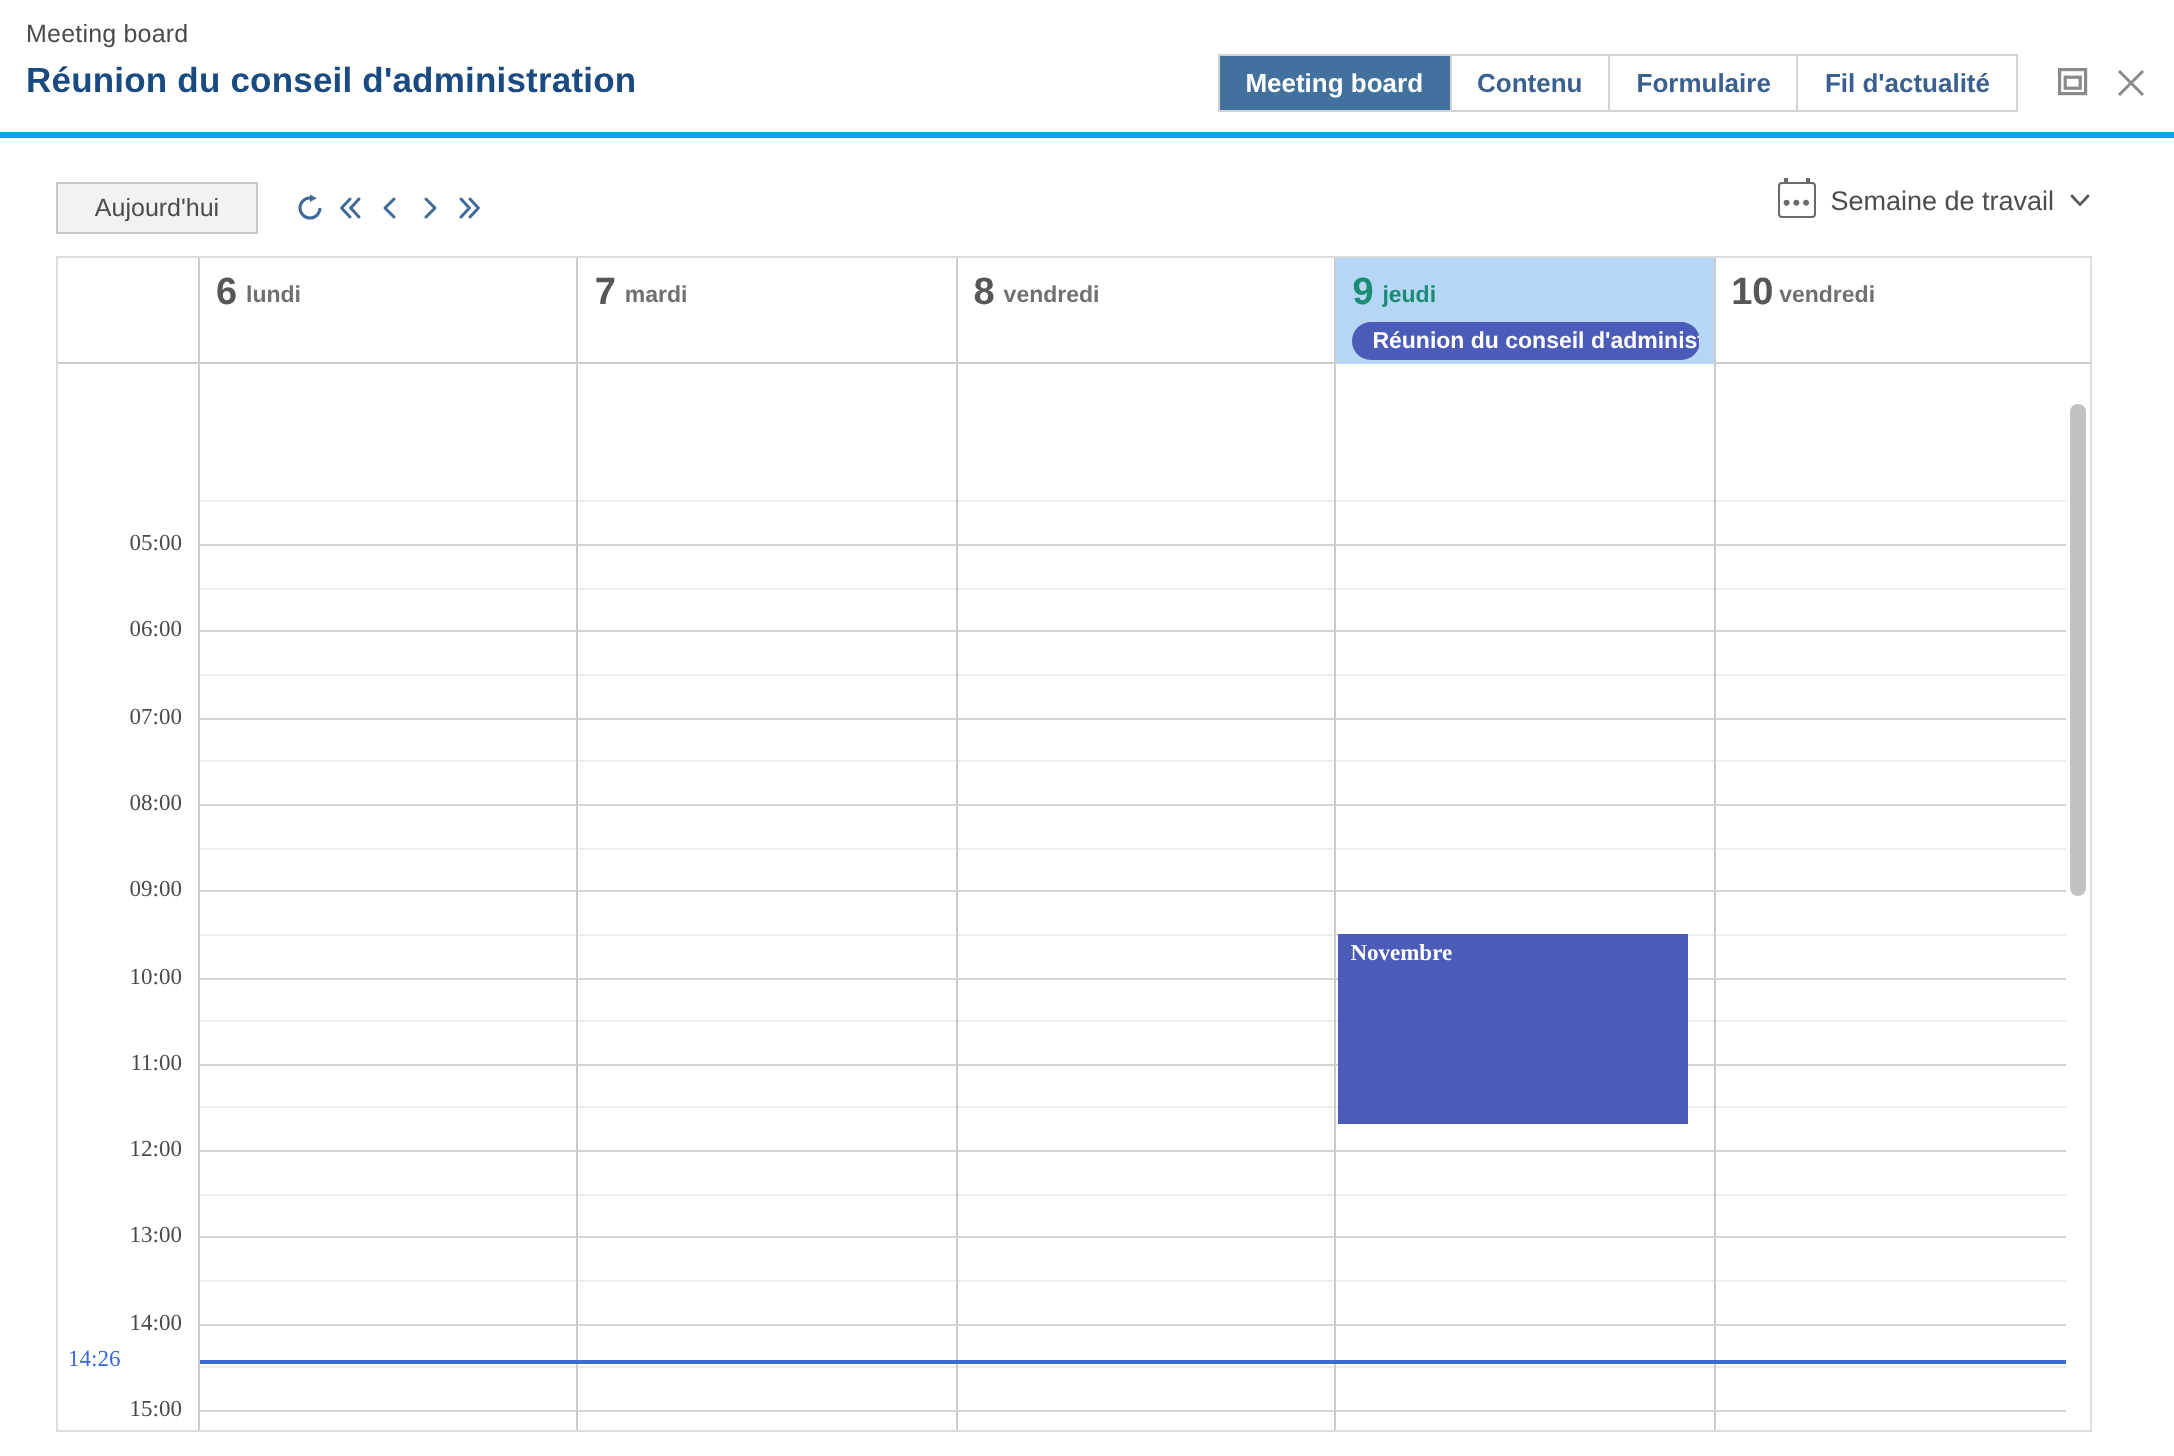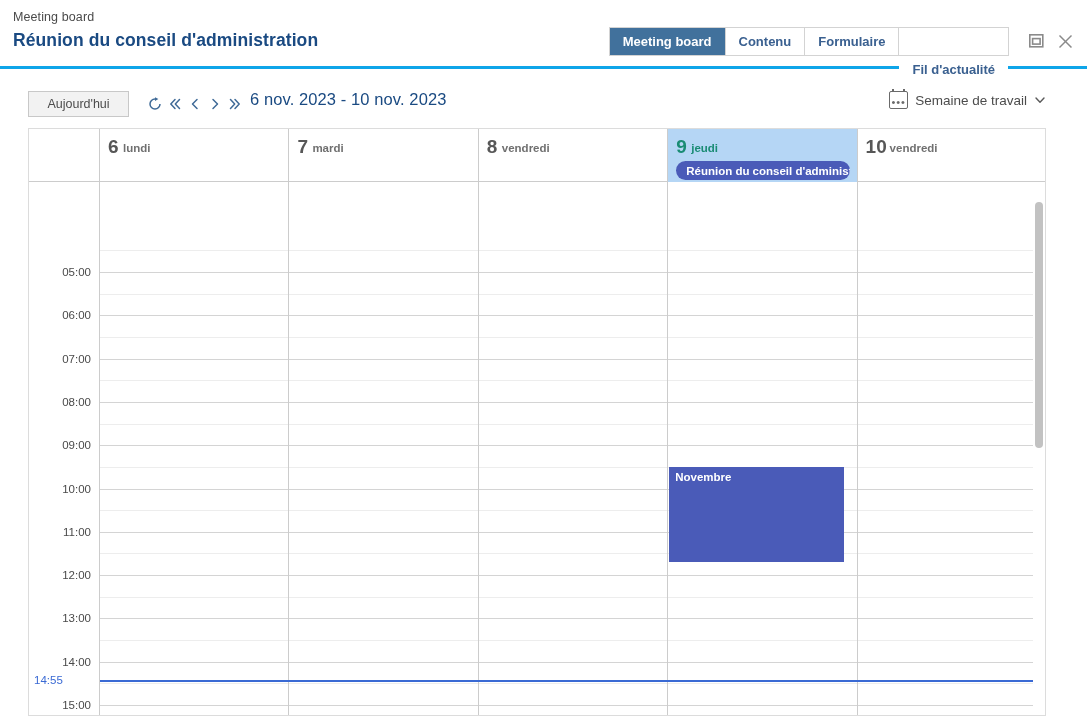--- a/index.html
+++ b/index.html
@@ -36,21 +36,21 @@
     border: 1px solid #d3d3d3;
   }
   .tab {
     display: flex; align-items: center; justify-content: center;
     padding: 0 13px; height: 100%;
     font-size: 13px; color: #3a6090;
     background: #ffffff;
     border-right: 1px solid #d3d3d3;
     cursor: pointer; white-space: nowrap; font-weight: bold;
   }
-  .tab:last-child { border-right: none; margin-top: 28px; }
+  .tab:last-child { border-right: none; }
   .tab.active {
     background: #41719c; color: #ffffff; font-weight: bold;
   }
 
   .win-icon {
     position: absolute; top: 30px;
     width: 22px; height: 22px;
     cursor: pointer;
     display: flex; align-items: center; justify-content: center;
   }
@@ -152,21 +152,21 @@
     font-size: 11.5px; font-weight: bold;
     display: flex; align-items: center;
     padding: 0 10px;
     white-space: nowrap; overflow: hidden;
     cursor: pointer;
   }
 
   
   .grid-body {
     position: absolute; left: 0; top: 53px;
-    width: 1018px; height: 534px;
+    width: 1018px; height: 534px; font-family: Liberation Serif, serif;
   }
   .time-gutter {
     position: absolute; left: 0; top: 0;
     width: 71px; height: 534px;
     border-right: 1px solid #cccccc;
     background: #ffffff; z-index: 3;
   }
   .time-label {
     position: absolute; right: 8px;
     font-size: 11.5px; color: #4a4a4a;
@@ -274,21 +274,20 @@
       </svg>
     </div>
     <div class="nav-icon">
       <svg width="14" height="14" viewBox="0 0 14 14">
         <polyline points="2.5,2.5 6.7,7 2.5,11.5" fill="none" stroke="#3f6a97" stroke-width="1.5" stroke-linecap="round" stroke-linejoin="round"></polyline>
         <polyline points="7,2.5 11.2,7 7,11.5" fill="none" stroke="#3f6a97" stroke-width="1.5" stroke-linecap="round" stroke-linejoin="round"></polyline>
       </svg>
     </div>
   </div>
 
-  <div class="date-range">6 nov. 2023 - 10 nov. 2023</div>
 
   <div class="view-select">
     <div class="cal-glyph">
       <span class="cal-dots">•••</span>
     </div>
     <span class="view-label">Semaine de travail</span>
     <svg width="12" height="12" viewBox="0 0 12 12">
       <polyline points="2,4 6,8.3 10,4" fill="none" stroke="#5a5a5a" stroke-width="1.4" stroke-linecap="round" stroke-linejoin="round"></polyline>
     </svg>
   </div>
@@ -370,20 +369,20 @@
           <div class="time-label" style="top: 436.4px;">13:00</div>
           <div class="time-label" style="top: 479.7px;">14:00</div>
           <div class="time-label" style="top: 523px;">15:00</div>
         </div>
     </div>
     <div id="timed-events">
         <div class="timed-event" style="left: 640.2px; width: 174.4px; top: 284.85px; height: 95px; background: rgb(74, 91, 184);">Novembre</div>
       </div>
     <div id="now-indicator">
         <div class="now-line" style="top: 498.463px;"></div>
-        <div class="now-label" style="top: 498.463px; position: absolute; left: 5px; z-index: 6;">14:55</div>
+        <div class="now-label" style="top: 498.463px; position: absolute; left: 5px; z-index: 6;">14:26</div>
       </div>
   </div>
 
   <div class="scrollbar-track">
     <div class="scrollbar-thumb" style="top:20px; height:246px;"></div>
   </div>
 </div>
 
 </body></html>

